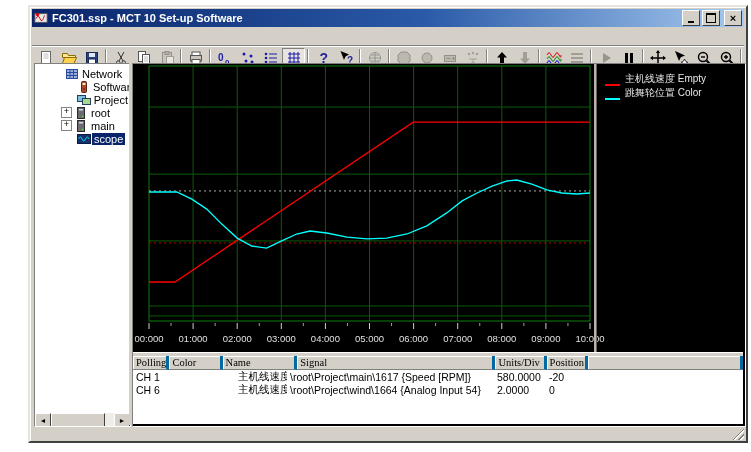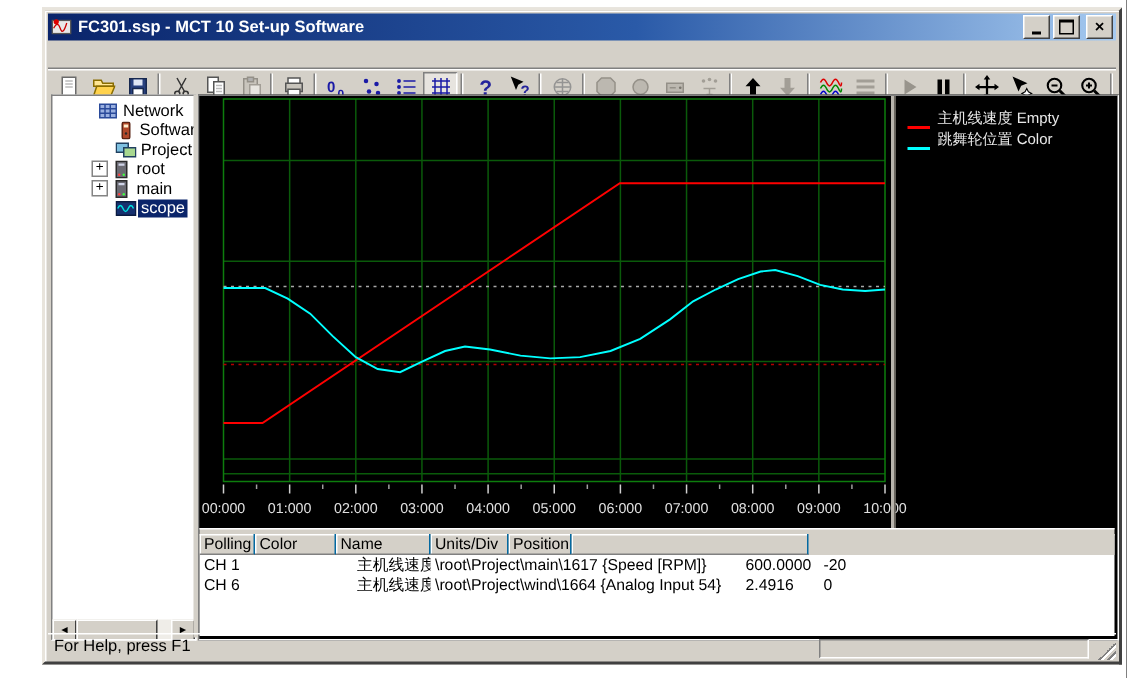--- a/index.html
+++ b/index.html
@@ -52,22 +52,22 @@
   #scope-svg{position:absolute;left:0;top:0;}
   .scope-divider{position:absolute;left:461px;top:0;width:2px;height:288px;background:#b8b4ac;border-right:1px solid #6a665e;}
   .legend{position:absolute;left:472px;top:8px;}
   .legend-row{display:flex;align-items:flex-end;height:14px;}
   .legend-key{width:15px;height:2px;margin-right:5px;flex:none;}
   .legend-label{font-size:10px;color:#e8e8e8;white-space:nowrap;}
   .hsplit{position:absolute;left:0;top:288px;width:610px;height:4px;background:#d4d0c8;border-top:1px solid #fff;}
   
   .sigtable{position:absolute;left:0;top:292px;width:610px;height:68px;background:#fff;font-size:10.5px;}
   .thead{display:flex;height:14px;background:#d4d0c8;}
-  .th{border-right:1px solid #0369a1;border-bottom:1px solid #808080;box-shadow:inset 1px 1px 0 #fff;
-      padding:1px 3px;box-sizing:border-box;white-space:nowrap;overflow:hidden;}
+  .th{border-right:3px solid #0369a1;border-bottom:1px solid #808080;box-shadow:inset 1px 1px 0 #fff;
+      padding:1px 3px;box-sizing:border-box;white-space:nowrap;overflow:hidden;font-family:Liberation Serif, serif;}
   .trow{display:flex;height:13px;align-items:center;}
   .td{box-sizing:border-box;padding:0 3px;white-space:nowrap;overflow:hidden;}
   .swatch{width:46px;height:10px;margin-left:2px;}
   
   .statusbar{position:absolute;left:2px;bottom:2px;right:2px;height:16px;border-top:1px solid #fff;
     font-size:11px;display:flex;align-items:center;padding-left:4px;color:#000;}
   .status-field{position:absolute;right:18px;top:3px;width:178px;height:11px;
     border:1px solid;border-color:#808080 #fff #fff #808080;background:#d4d0c8;}
   .grip{position:absolute;right:2px;bottom:1px;width:12px;height:12px;
     background:linear-gradient(135deg,transparent 50%,#808080 50%,#808080 58%,#fff 58%,#fff 66%,transparent 66%,transparent 74%,#808080 74%,#808080 82%,#fff 82%,#fff 90%,transparent 90%);}
@@ -458,47 +458,44 @@
               <span class="legend-key" style="background:#00ffff"></span>
               <span class="legend-label">跳舞轮位置 Color</span>
             </div>
           </div>
       </div>
       <div class="hsplit"></div>
       <div class="sigtable">
         <div class="thead">
             <span class="th" style="width: 37px;">Polling</span>
             <span class="th" style="width: 54px;">Color</span>
-            <span class="th" style="width: 63px;">Name</span>
+            <span class="th" style="width: 76px;">Name</span>
+            <span class="th" style="width: 202px;">Signal</span>
             <span class="th" style="width: 52px;">Units/Div</span>
             <span class="th" style="width: 42px;">Position</span>
             <span class="th" style="width: 158px;"></span>
           </div>
         <div id="tbody">
             <div class="trow">
               <span class="td" style="width:37px">CH 1</span>
               <span class="td" style="width:54px"><span class="swatch" style="background:#ff0000"></span></span>
               <span class="td" style="width:63px;padding-left:14px">主机线速度</span>
               <span class="td" style="width:202px">\root\Project\main\1617 {Speed [RPM]}</span>
-              <span class="td" style="width:52px;padding-left:8px">600.0000</span>
+              <span class="td" style="width:52px;padding-left:8px">580.0000</span>
               <span class="td" style="width:42px;padding-left:8px">-20</span>
             </div>
             <div class="trow">
               <span class="td" style="width:37px">CH 6</span>
               <span class="td" style="width:54px"><span class="swatch" style="background:#00ffff"></span></span>
               <span class="td" style="width:63px;padding-left:14px">主机线速度</span>
               <span class="td" style="width:202px">\root\Project\wind\1664 {Analog Input 54}</span>
-              <span class="td" style="width:52px;padding-left:8px">2.4916</span>
+              <span class="td" style="width:52px;padding-left:8px">2.0000</span>
               <span class="td" style="width:42px;padding-left:8px">0</span>
             </div>
           </div>
       </div>
     </div>
 
   </div>
 
-  <div class="statusbar">
-    <span>For Help, press F1</span>
-    <span class="status-field"></span>
-  </div>
   <div class="grip"></div>
 
 </div>
 
 </body></html>

